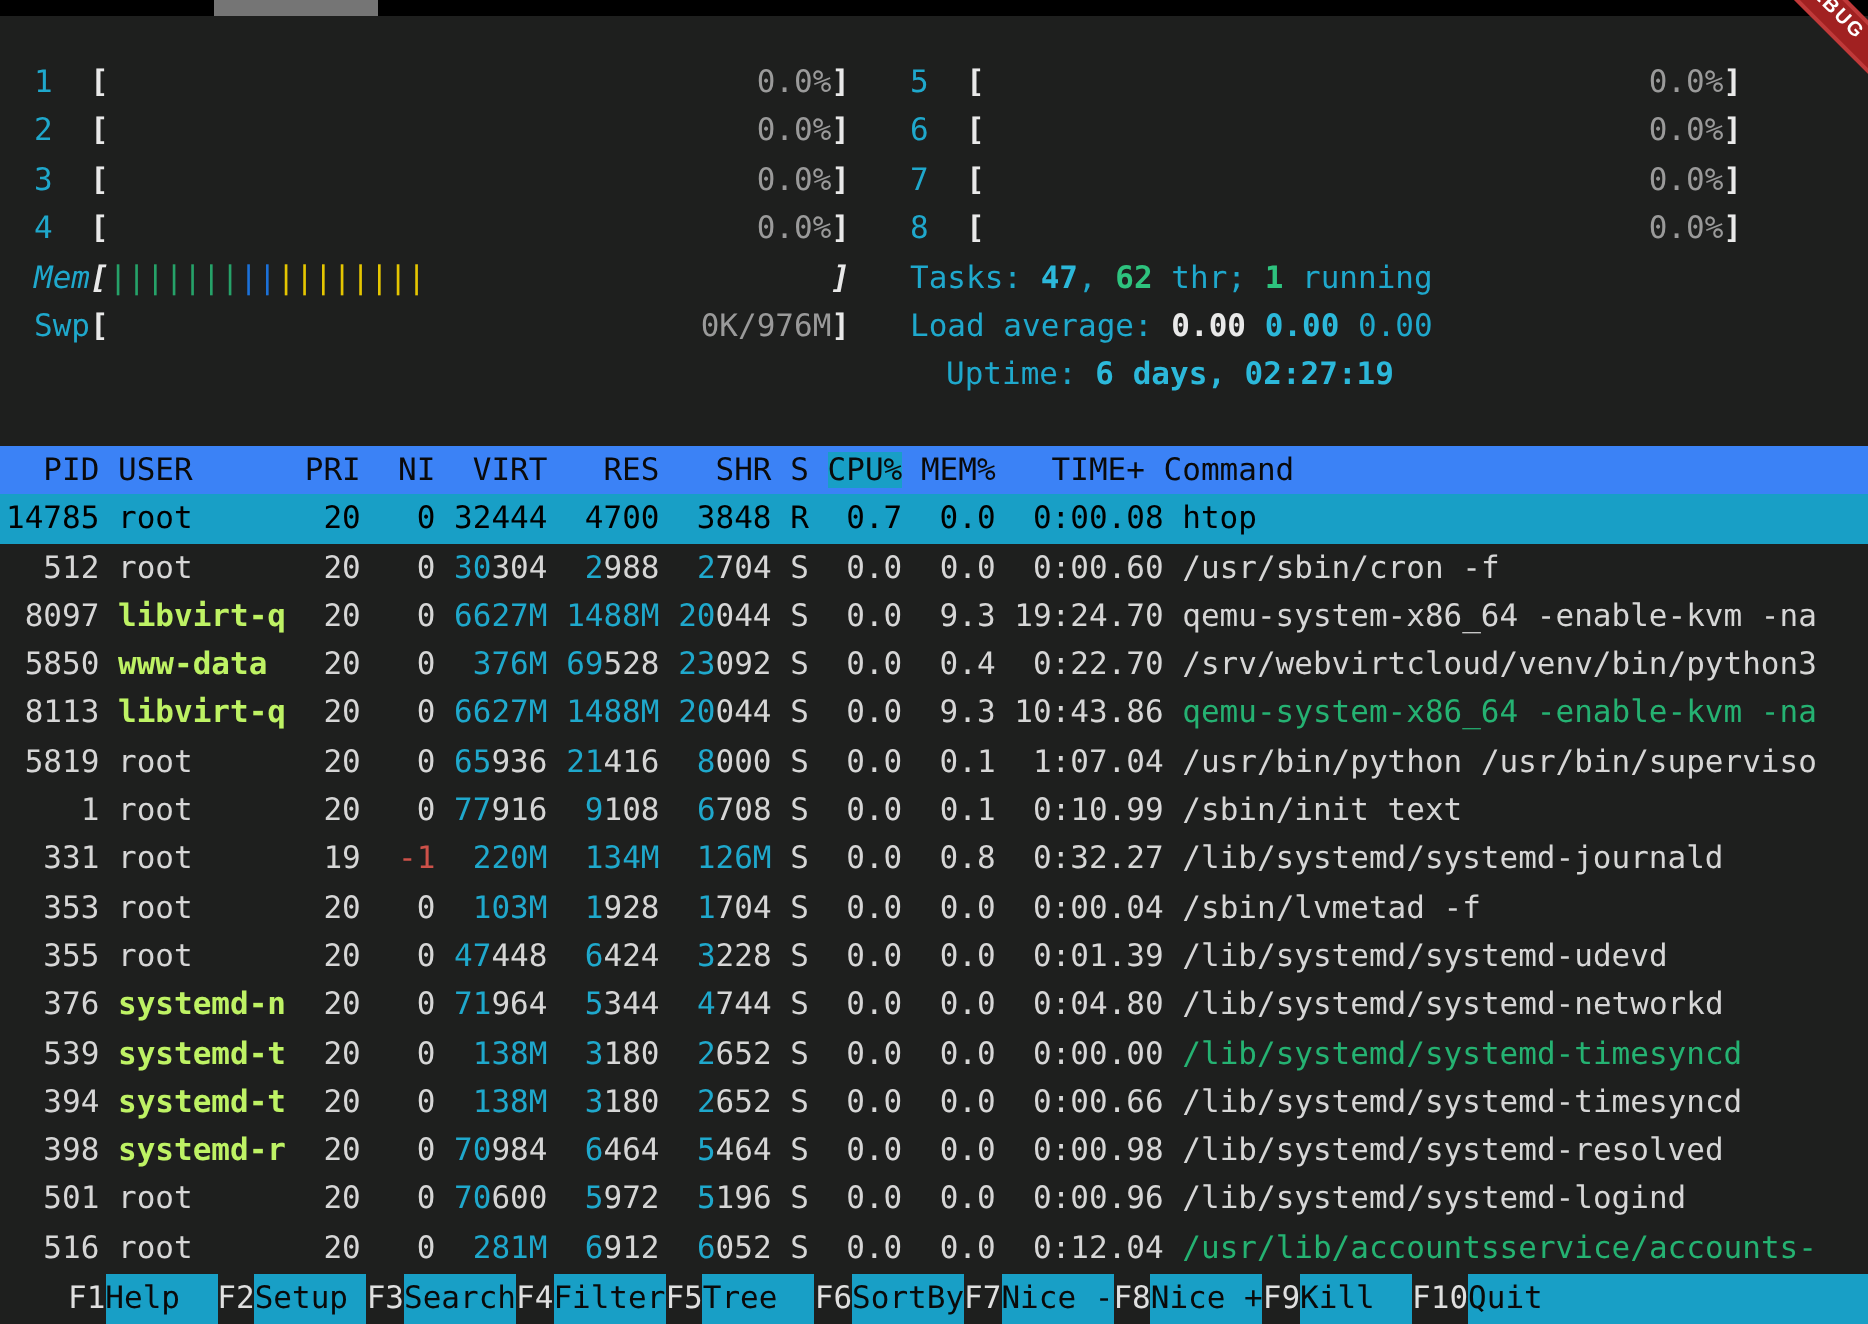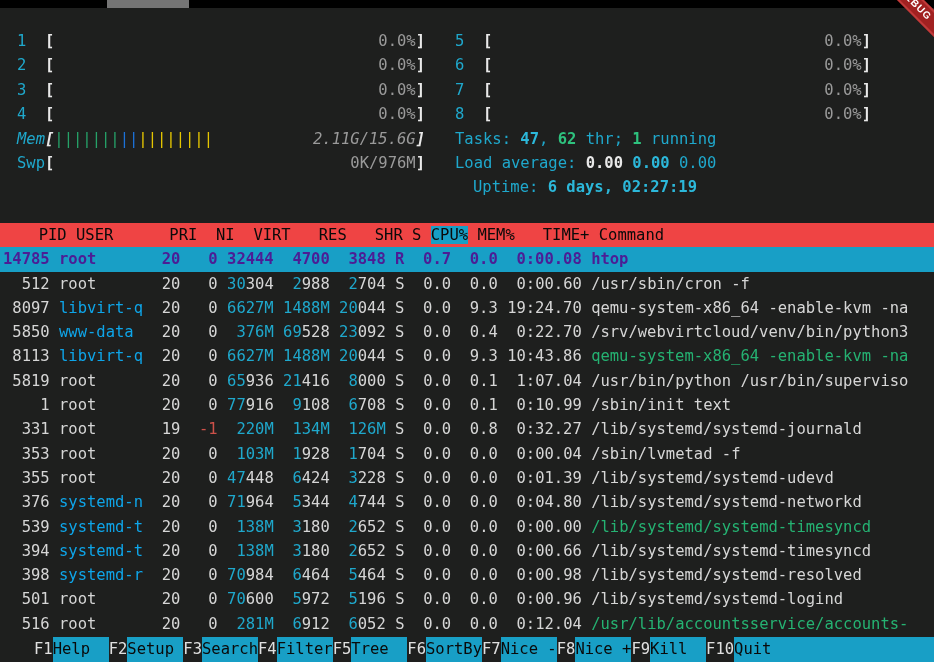--- a/index.html
+++ b/index.html
@@ -14,28 +14,28 @@
   .ln{position:absolute;white-space:pre;}
   .meter{display:flex;}
   .bars{flex:1;overflow:hidden;white-space:pre;}
   .c-cyan{color:#1fa8cc;}
   .c-cyanB{color:#2cb8da;font-weight:bold;}
   .c-green{color:#25b272;}
   .c-greenB{color:#2ec27e;font-weight:bold;}
   .c-white{color:#d6d6d6;}
   .c-whiteB{color:#e9e9e9;font-weight:bold;}
   .c-gray{color:#9a9a9a;}
-  .c-dgray{color:#0ea5e9;}
+  .c-dgray{color:#bef264;font-weight:bold;}
   .c-red{color:#cd5149;}
-  .c-black{color:#4c1d95;font-weight:bold;}
+  .c-black{color:#000000;}
   .b-green{color:#26a269;}
   .b-blue{color:#1c71d8;}
   .b-yellow{color:#e5c601;}
-  .thead{position:absolute;left:0;top:223px;width:934px;height:24.3px;background:#ef4444;
-         color:#0a0a0a;white-space:pre;padding-left:20px;box-sizing:border-box;}
+  .thead{position:absolute;left:0;top:223px;width:934px;height:24.3px;background:#3b82f6;
+         color:#0a0a0a;white-space:pre;padding-left:3px;box-sizing:border-box;}
   .sorthdr{background:#189fc6;}
   .rows{position:absolute;left:0;top:247.3px;width:934px;}
   .prow{height:24.3px;white-space:pre;padding-left:3px;box-sizing:border-box;}
   .prow.selected{background:#189fc6;}
   .fbar{position:absolute;left:0;top:636.5px;width:934px;height:25.5px;display:flex;background:#1e1f1e;margin-left:34px;}
   .fkey{color:#e0e0e0;white-space:pre;}
   .flabel{background:#189fc6;color:#0a0a0a;white-space:pre;}
   .flabel.grow{flex:1;}
 </style>
 </head>
@@ -44,21 +44,21 @@
 <div class="screen">
   <div class="topstrip">
     <div class="tabthumb"></div>
   </div>
 
   <div id="meters-left">
       <div class="ln meter" style="left: 17px; top: 29px; width: 408px; height: 24.4px;"><span class="c-cyan">1  </span><span class="c-whiteB">[</span><span class="bars"></span><span class="c-gray">0.0%</span><span class="c-whiteB">]</span></div>
       <div class="ln meter" style="left: 17px; top: 53.4px; width: 408px; height: 24.4px;"><span class="c-cyan">2  </span><span class="c-whiteB">[</span><span class="bars"></span><span class="c-gray">0.0%</span><span class="c-whiteB">]</span></div>
       <div class="ln meter" style="left: 17px; top: 77.8px; width: 408px; height: 24.4px;"><span class="c-cyan">3  </span><span class="c-whiteB">[</span><span class="bars"></span><span class="c-gray">0.0%</span><span class="c-whiteB">]</span></div>
       <div class="ln meter" style="left: 17px; top: 102.2px; width: 408px; height: 24.4px;"><span class="c-cyan">4  </span><span class="c-whiteB">[</span><span class="bars"></span><span class="c-gray">0.0%</span><span class="c-whiteB">]</span></div>
-      <div class="ln meter" style="left: 17px; top: 126.6px; width: 408px; height: 24.4px; font-style: italic;"><span class="c-cyan">Mem</span><span class="c-whiteB">[</span><span class="bars"><span class="b-green">|||||||</span><span class="b-blue">||</span><span class="b-yellow">||||||||</span></span><span class="c-gray">2.11G/15.6G</span><span class="c-whiteB">]</span></div>
+      <div class="ln meter" style="left: 17px; top: 126.6px; width: 408px; height: 24.4px; font-style: italic;"><span class="c-cyan">Mem</span><span class="c-whiteB">[</span><span class="bars"><span class="b-green">|||||||</span><span class="b-blue">||</span><span class="b-yellow">||||||||</span></span><span class="c-whiteB">]</span></div>
       <div class="ln meter" style="left: 17px; top: 151px; width: 408px; height: 24.4px;"><span class="c-cyan">Swp</span><span class="c-whiteB">[</span><span class="bars"></span><span class="c-gray">0K/976M</span><span class="c-whiteB">]</span></div>
     </div>
   <div id="meters-right">
       <div class="ln meter" style="left: 455px; top: 29px; width: 416px; height: 24.4px;"><span class="c-cyan">5  </span><span class="c-whiteB">[</span><span class="bars"></span><span class="c-gray">0.0%</span><span class="c-whiteB">]</span></div>
       <div class="ln meter" style="left: 455px; top: 53.4px; width: 416px; height: 24.4px;"><span class="c-cyan">6  </span><span class="c-whiteB">[</span><span class="bars"></span><span class="c-gray">0.0%</span><span class="c-whiteB">]</span></div>
       <div class="ln meter" style="left: 455px; top: 77.8px; width: 416px; height: 24.4px;"><span class="c-cyan">7  </span><span class="c-whiteB">[</span><span class="bars"></span><span class="c-gray">0.0%</span><span class="c-whiteB">]</span></div>
       <div class="ln meter" style="left: 455px; top: 102.2px; width: 416px; height: 24.4px;"><span class="c-cyan">8  </span><span class="c-whiteB">[</span><span class="bars"></span><span class="c-gray">0.0%</span><span class="c-whiteB">]</span></div>
     </div>
   <div id="stats">
       <div class="ln" style="left: 455px; top: 126.6px; width: 470px; height: 24.4px;"><span class="c-cyan">Tasks: </span><span class="c-cyanB">47</span><span class="c-cyan">, </span><span class="c-greenB">62</span><span class="c-cyan"> thr; </span><span class="c-greenB">1</span><span class="c-cyan"> running</span></div>

